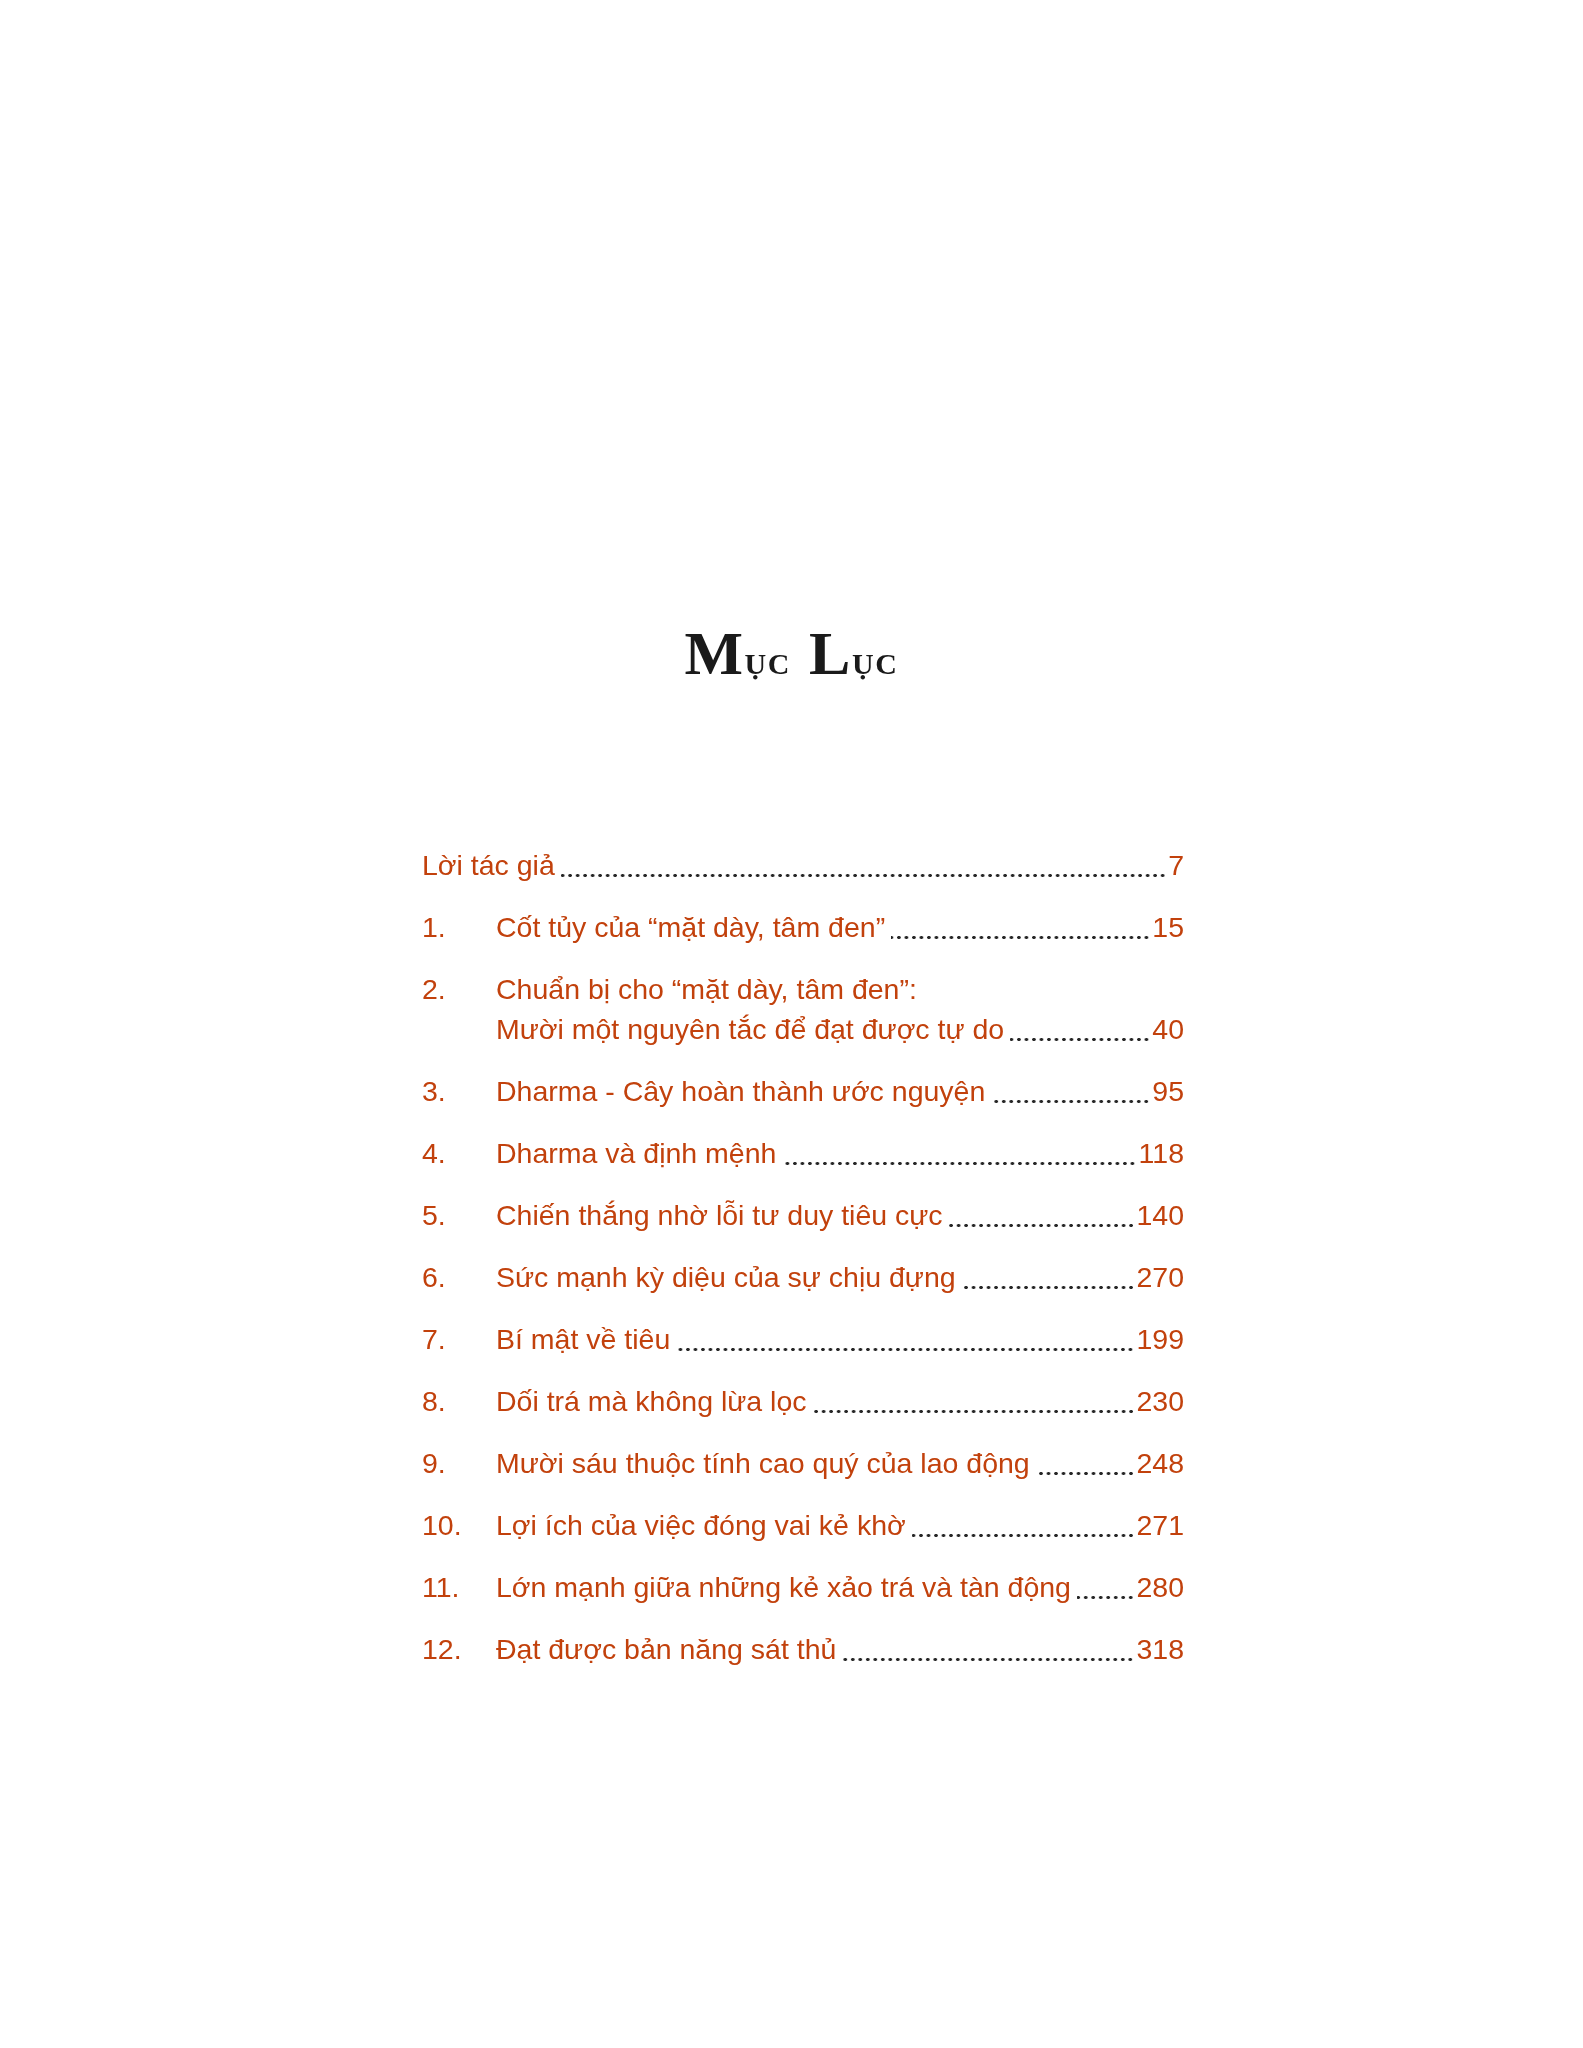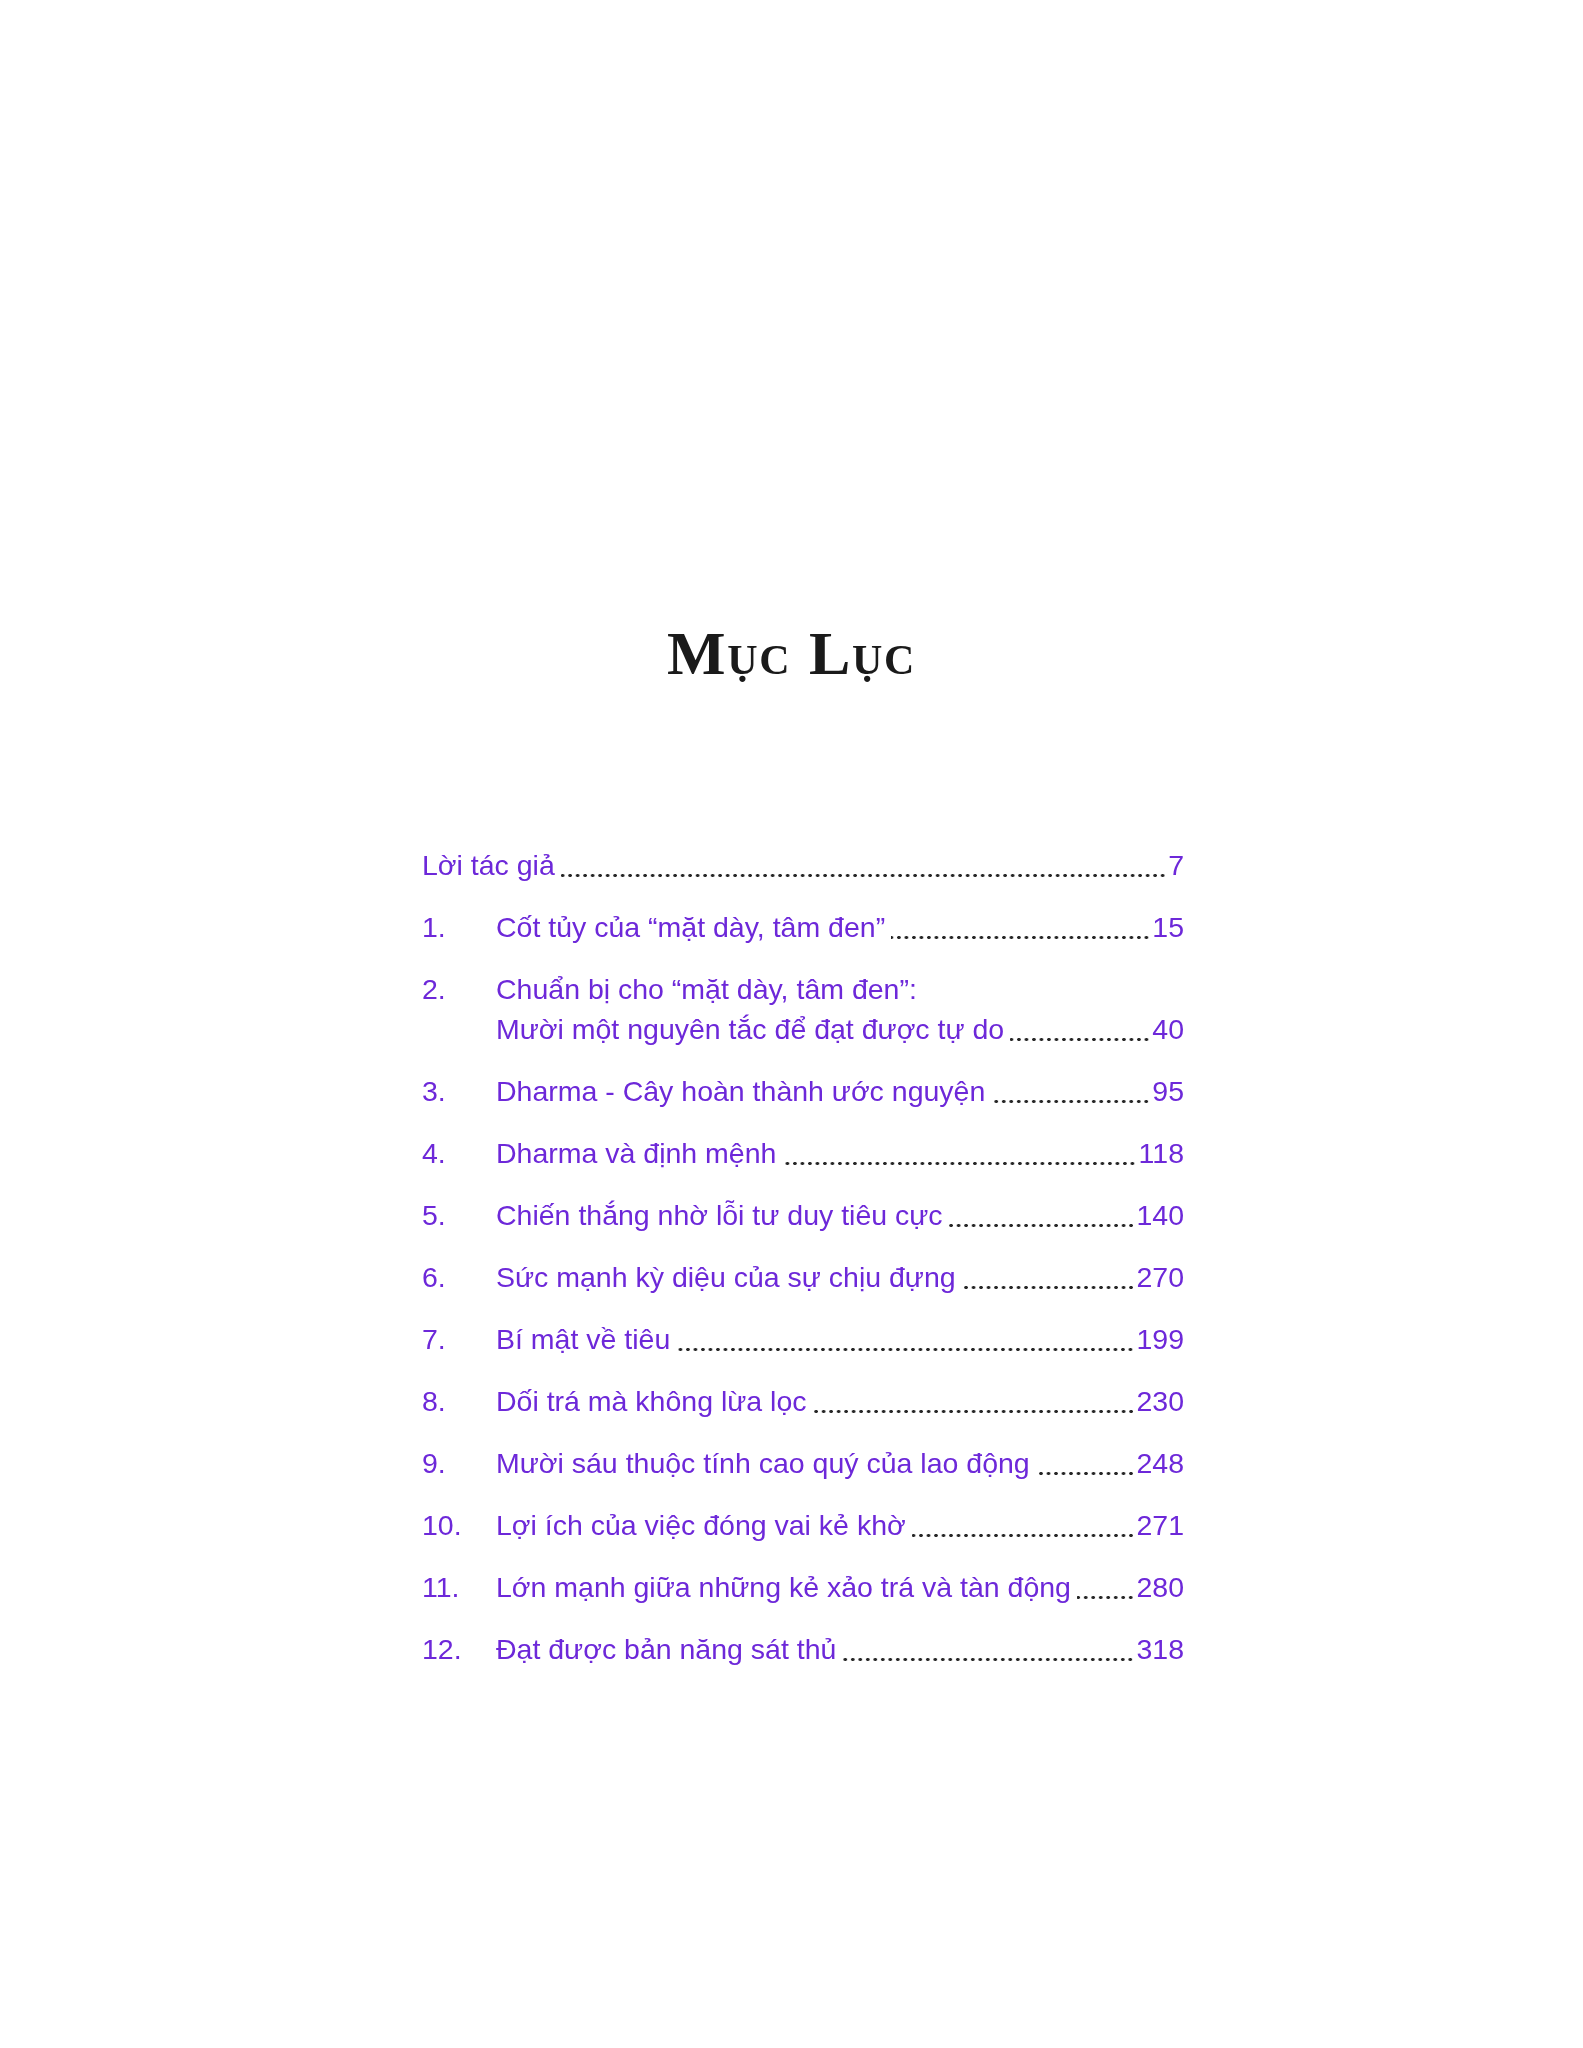--- a/index.html
+++ b/index.html
@@ -23,31 +23,31 @@
     width: 100%;
     margin: 0;
     text-align: center;
     font-family: "Liberation Serif", serif;
     font-weight: 700;
     color: #1a1a1a;
     letter-spacing: 0.05em;
     line-height: 1;
   }
   .title .cap  { font-size: 62px; }
-  .title .rest { font-size: 42px; }
+  .title .rest { font-size: 30px; }
   .title .word2 .cap { margin-left: 18px; }
 
   
   .toc {
     position: absolute;
     left: 422px;
     top: 845px;
     width: 762px;
     font-size: 28.5px;
-    color: #6d28d9;
+    color: #c2410c;
   }
   .toc-entry {
     display: flex;
     margin-bottom: 22px;
   }
   .toc-entry .num {
     flex: 0 0 74px;
     line-height: 40px;
   }
   .toc-entry .content {

